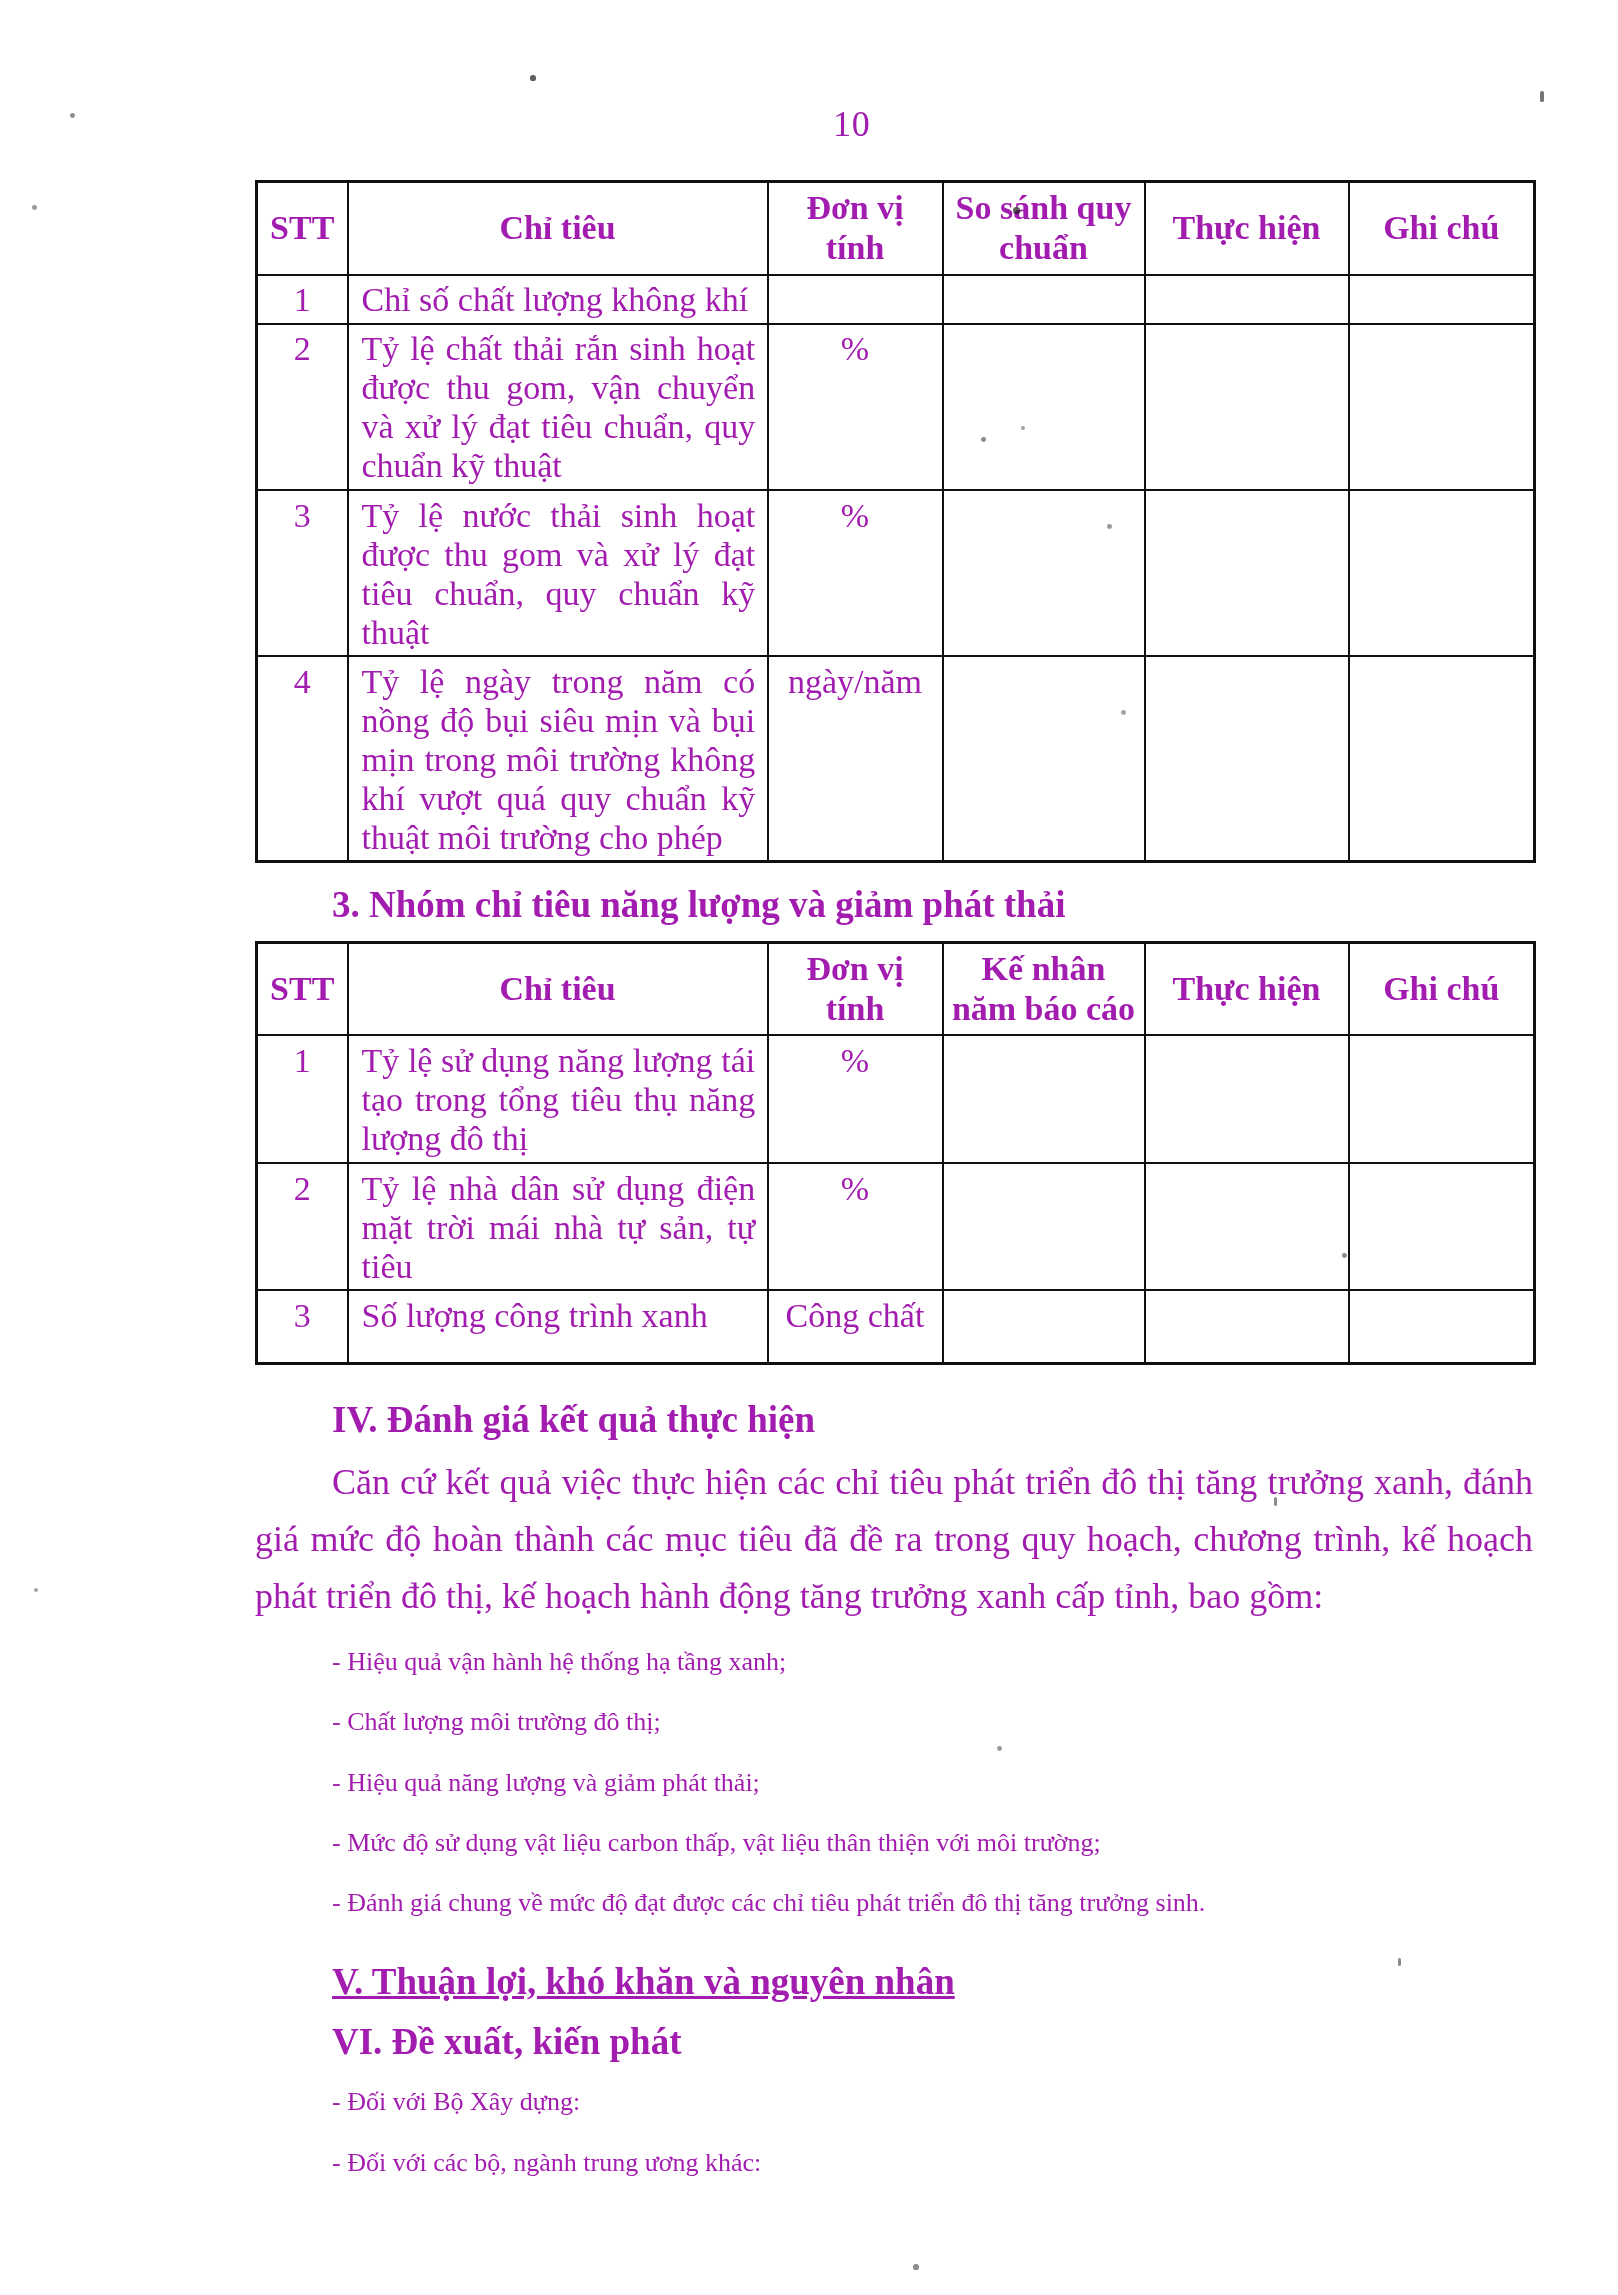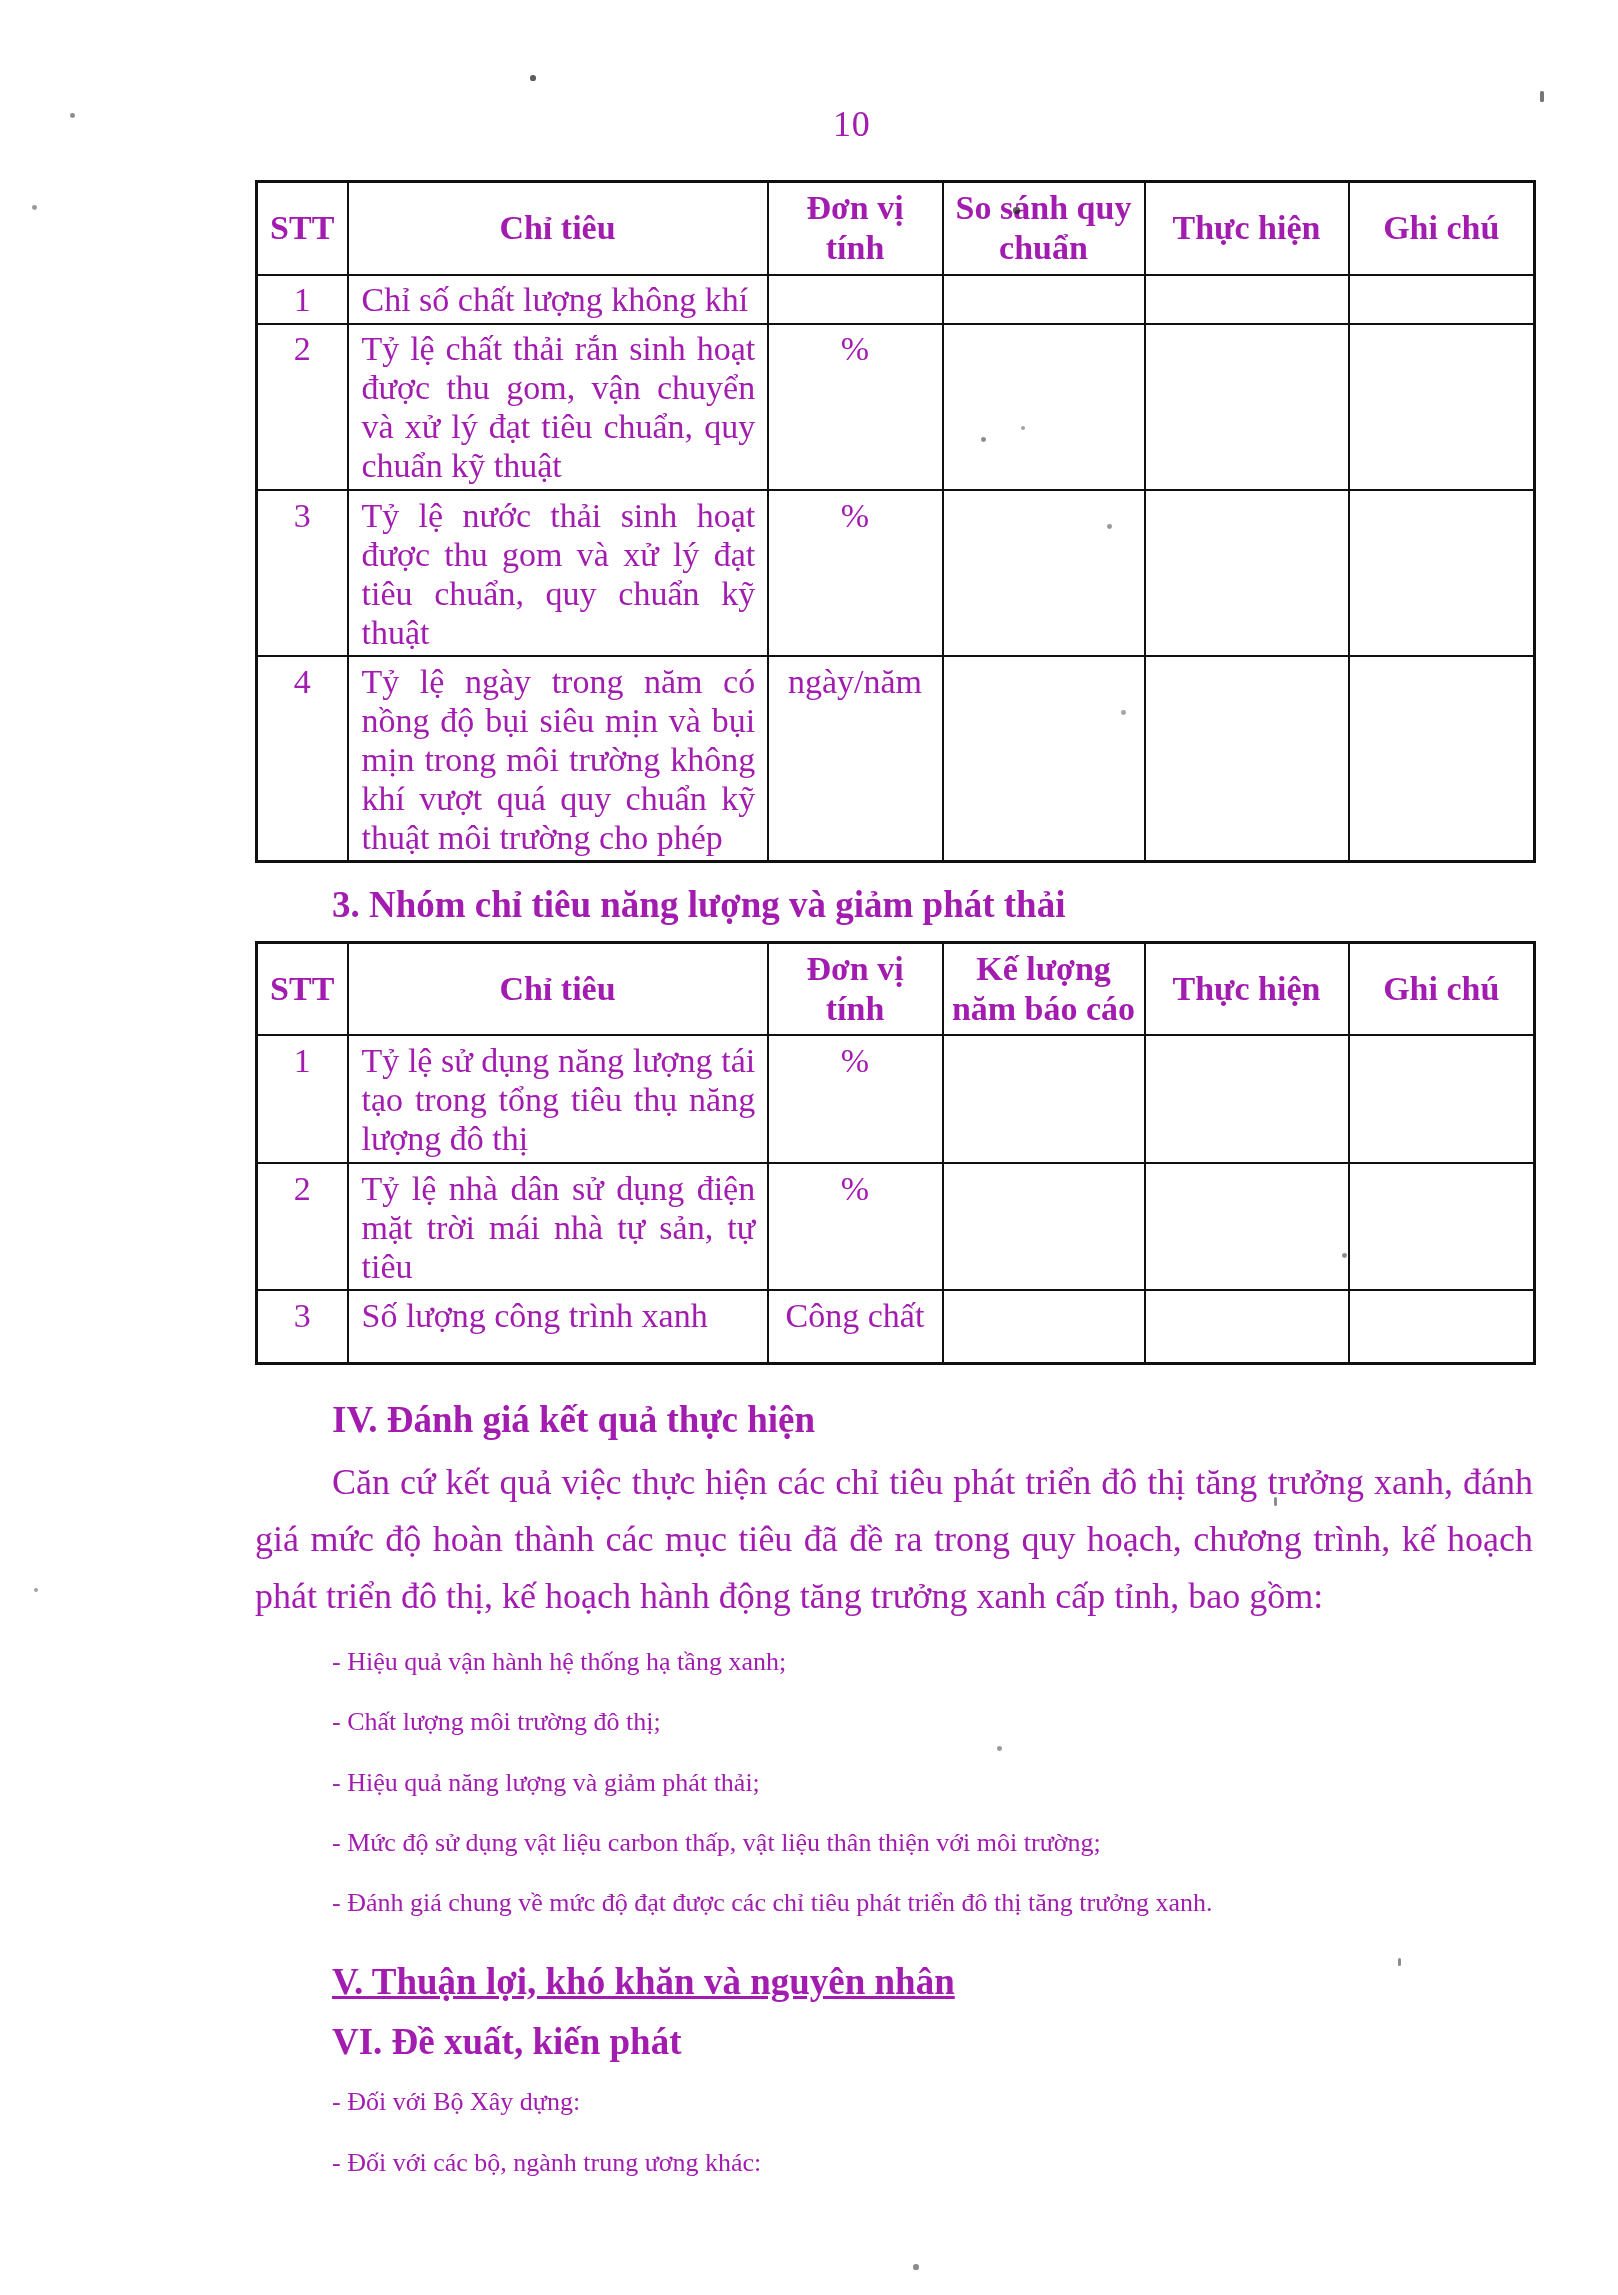--- a/index.html
+++ b/index.html
@@ -142,21 +142,21 @@
           <col style="width:175px">
         <col style="width:202px">
           <col style="width:204px">
           <col style="width:186px">
       </colgroup>
       <thead>
         <tr class="hrow">
           <th>STT</th>
           <th>Chỉ tiêu</th>
           <th>Đơn vị tính</th>
-          <th>Kế lượng năm báo cáo</th>
+          <th>Kế nhân năm báo cáo</th>
           <th>Thực hiện</th>
           <th>Ghi chú</th>
         </tr>
       </thead>
       <tbody>
         <tr class="r0">
           <td class="c-stt">1</td>
           <td class="c-name">Tỷ lệ sử dụng năng lượng tái tạo trong tổng tiêu thụ năng lượng đô thị</td>
           <td class="c-unit">%</td>
           <td></td>
@@ -181,21 +181,21 @@
         </tr>
       </tbody>
     </table>
 
     <p class="heading h4">IV. Đánh giá kết quả thực hiện</p>
     <p class="para">Căn cứ kết quả việc thực hiện các chỉ tiêu phát triển đô thị tăng trưởng xanh, đánh giá mức độ hoàn thành các mục tiêu đã đề ra trong quy hoạch, chương trình, kế hoạch phát triển đô thị, kế hoạch hành động tăng trưởng xanh cấp tỉnh, bao gồm:</p>
     <p class="bullet first">- Hiệu quả vận hành hệ thống hạ tầng xanh;</p>
     <p class="bullet">- Chất lượng môi trường đô thị;</p>
     <p class="bullet">- Hiệu quả năng lượng và giảm phát thải;</p>
     <p class="bullet">- Mức độ sử dụng vật liệu carbon thấp, vật liệu thân thiện với môi trường;</p>
-    <p class="bullet">- Đánh giá chung về mức độ đạt được các chỉ tiêu phát triển đô thị tăng trưởng xanh.</p>
+    <p class="bullet">- Đánh giá chung về mức độ đạt được các chỉ tiêu phát triển đô thị tăng trưởng sinh.</p>
 
     <p class="heading h5">V. Thuận lợi, khó khăn và nguyên nhân</p>
 
     <p class="heading h6">VI. Đề xuất, kiến phát</p>
     <p class="bullet first">- Đối với Bộ Xây dựng:</p>
     <p class="bullet">- Đối với các bộ, ngành trung ương khác:</p>
 
   </div>
 
   <div class="speck" style="left:530px;top:75px;width:5.7px;height:5.7px;opacity:.7"></div>

